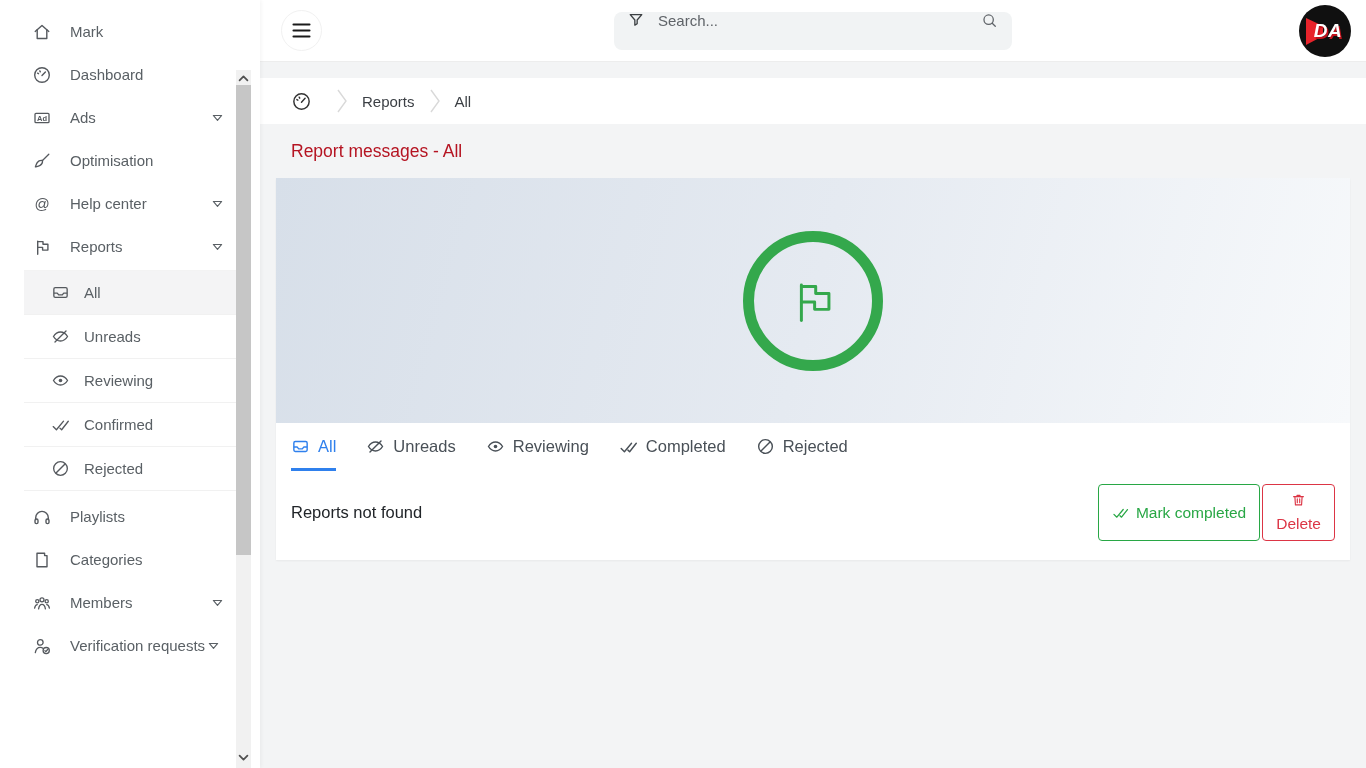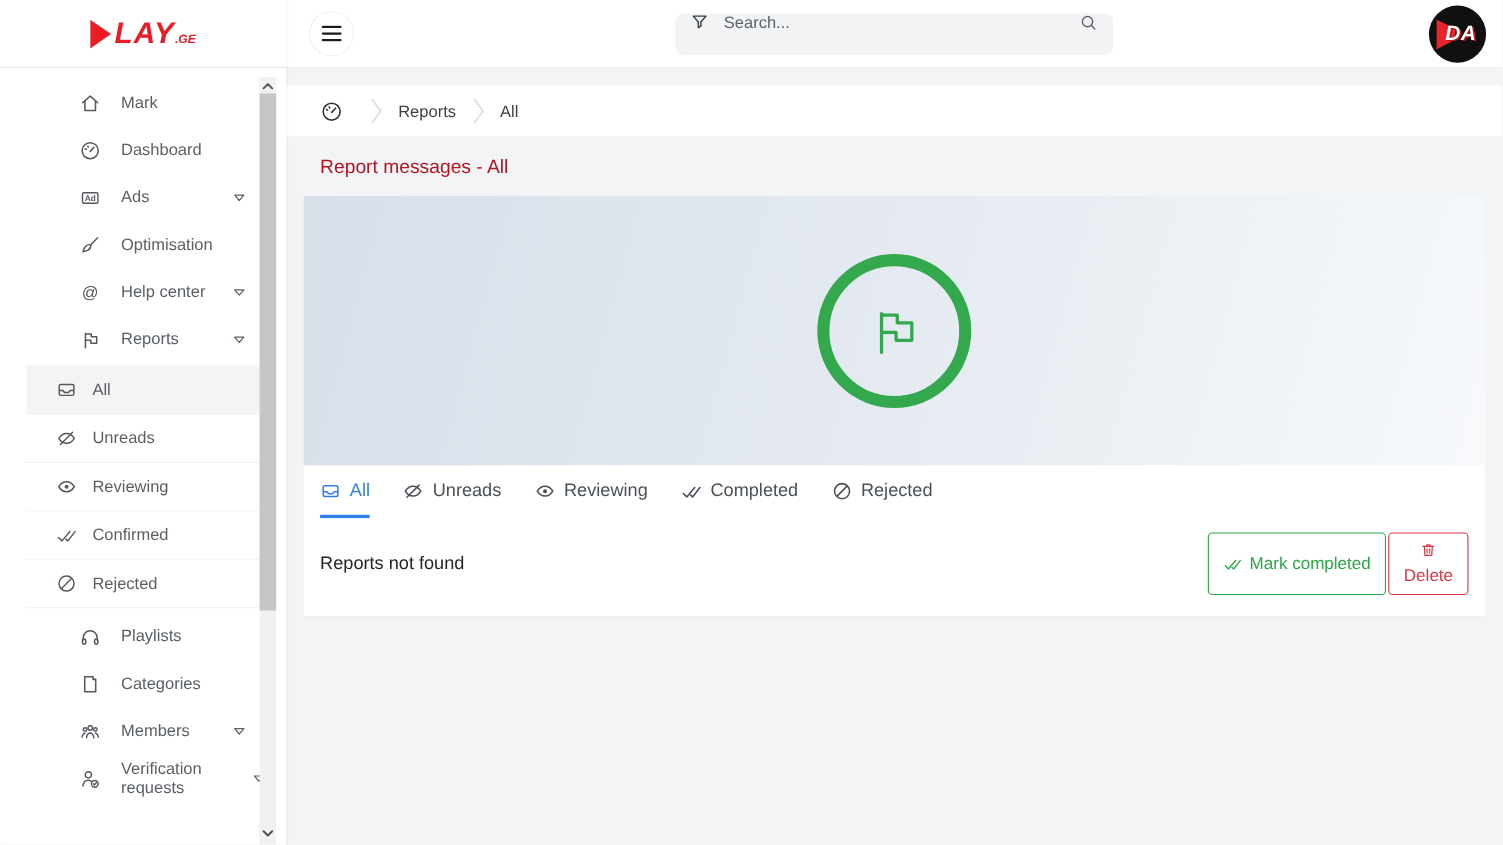--- a/index.html
+++ b/index.html
@@ -12,21 +12,21 @@
              box-shadow:1px 0 4px rgba(0,0,0,.05); flex-shrink:0; }
   .logo-row { height:62px; display:flex; align-items:center; justify-content:center;
               border-bottom:1px solid #ededed; }
   .logo { display:flex; align-items:center; color:var(--brand-red,#ec1c24); }
   .logo-main { font-size:27px; font-weight:bold; font-style:italic; letter-spacing:1px; margin-left:2px; }
   .logo-suffix { font-size:11px; font-weight:bold; font-style:italic; margin-top:10px; }
   .nav { padding-top:10px; }
   .nav-item { height:43px; display:flex; align-items:center; padding:0 36px 0 32px;
               color:#5a6065; font-size:15px; cursor:pointer; }
   .nav-icon { width:20px; height:20px; margin-right:18px; display:flex; align-items:center;
-              justify-content:center; color:#55595e; flex-shrink:0;margin-left:40px; }
+              justify-content:center; color:#55595e; flex-shrink:0; }
   .nav-icon svg { display:block; }
   .chev { margin-left:auto; color:#5a6065; display:flex; }
   .submenu { margin:2px 24px 4px 24px; border-top:1px solid #f3f3f3; }
   .sub-item { height:44px; display:flex; align-items:center; padding-left:26px; font-size:15px;
               color:#5a6065; border-bottom:1px solid #f1f1f1; cursor:pointer; background:#fff; }
   .sub-item.active { background:#f4f4f5; }
   .sub-icon { width:20px; height:20px; margin-right:14px; display:flex; align-items:center;
               justify-content:center; color:#55595e; }
 
   
@@ -90,29 +90,20 @@
   .btn svg { display:block; }
   .btn.green { color:var(--success-green,#28a745); border:1px solid var(--success-green,#28a745); }
   .btn.red   { color:var(--danger-red,#dc3545);  border:1px solid var(--danger-red,#dc3545);flex-direction:column; }
 </style>
 </head>
 <body>
 
 <div class="app">
 
   <aside class="sidebar">
-    <div class="logo-row">
-      <div class="logo">
-        <svg width="20" height="30" viewBox="0 0 20 30">
-            <polygon points="0,2 0,28 19,15" fill="#ec1c24"></polygon>
-          </svg>
-        <span class="logo-main">LAY</span>
-        <span class="logo-suffix">.GE</span>
-      </div>
-    </div>
 
     <nav class="nav">
 
       <div class="nav-item">
         <span class="nav-icon">
           <svg width="20" height="20" viewBox="0 0 20 20" fill="none" stroke="currentColor" stroke-width="1.4" stroke-linecap="round" stroke-linejoin="round">
               <path d="M3.2 9.4 10 3.4l6.8 6"></path>
               <path d="M5.2 7.8v8.7h9.6V7.8"></path>
             </svg>
         </span>

